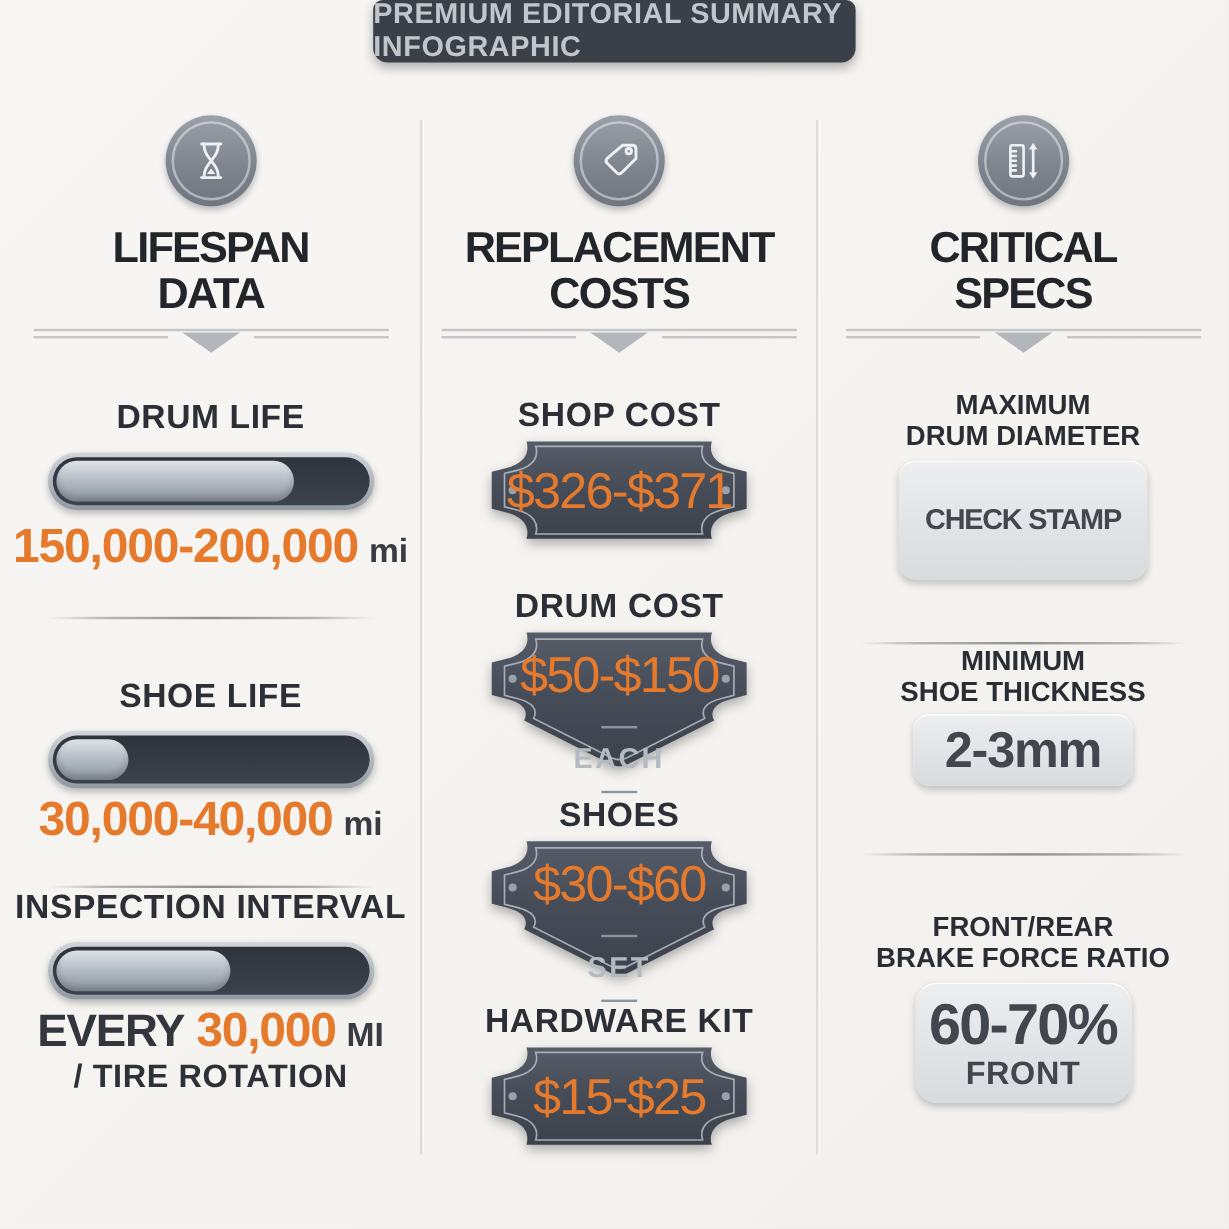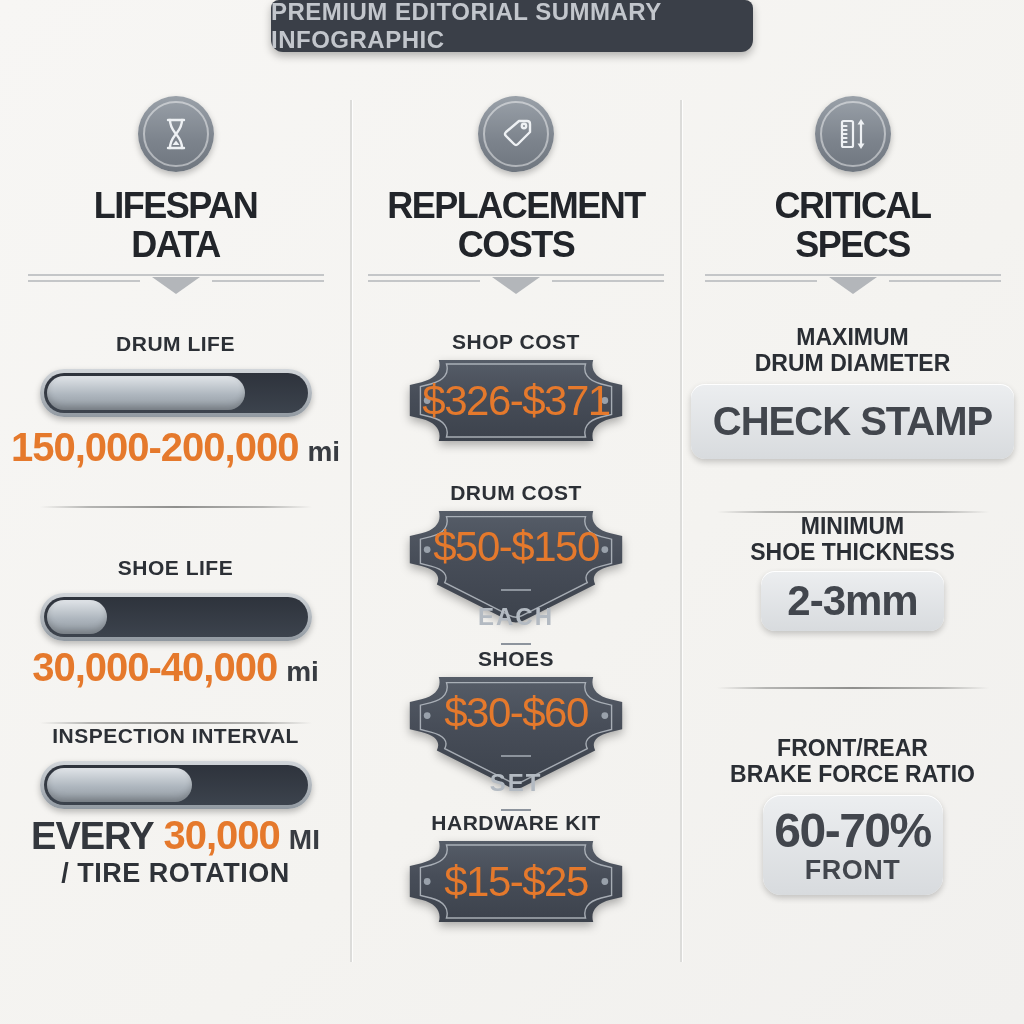--- a/index.html
+++ b/index.html
@@ -4,21 +4,21 @@
 <style>
   html,body{margin:0;padding:0;background:#e9e8e6;}
   .canvas{
     position:relative;width:1024px;height:1024px;margin:0 auto;
     background:linear-gradient(135deg,#f7f6f4 0%,#f4f3f0 60%,#f1f0ee 100%);
     font-family:"Liberation Sans",sans-serif;overflow:hidden;
   }
   
   .banner{
     position:absolute;top:0;left:50%;transform:translateX(-50%);
-    width:482px;height:52px;background:#3a3f48;
+    width:402px;height:52px;background:#3a3f48;
     border-radius:8px 8px 12px 12px;
     box-shadow:0 4px 9px rgba(0,0,0,.28);
     display:flex;align-items:center;justify-content:center;
   }
   .banner span{
     color:#c2c6cc;font-size:24px;font-weight:700;letter-spacing:.5px;
   }
   
   .cols{position:absolute;top:0;left:0;width:1024px;display:grid;grid-template-columns:351px 330px 343px;}
   .vline{position:absolute;top:100px;height:862px;width:2px;background:#dcdcda;box-shadow:1px 0 0 rgba(255,255,255,.8);}
@@ -42,21 +42,21 @@
   .hd-bottom{
     height:2px;margin-top:4px;
     background:linear-gradient(90deg,#c4c6c8 0,#c4c6c8 calc(50% - 36px),transparent calc(50% - 36px),transparent calc(50% + 36px),#c4c6c8 calc(50% + 36px),#c4c6c8 100%);
   }
   .hd-triangle{
     position:absolute;left:50%;top:3px;transform:translateX(-50%);
     width:0;height:0;border-left:24px solid transparent;border-right:24px solid transparent;
     border-top:17px solid #b3b6ba;
   }
   
-  .sec-label{font-size:21px;font-weight:700;color:#2c3036;letter-spacing:.5px;}
+  .sec-label{font-size:28px;font-weight:700;color:#2c3036;letter-spacing:.5px;}
   .sec-label2{font-size:23px;font-weight:700;color:#2a2e34;line-height:26px;text-align:center;}
   .section-divider{
     width:272px;height:2px;border:none;margin:0;
     background:linear-gradient(90deg,rgba(150,150,148,0) 0%,#b5b5b3 18%,#8f8f8d 50%,#b5b5b3 82%,rgba(150,150,148,0) 100%);
   }
   
   .bar-bezel{
     width:272px;height:48px;border-radius:26px;padding:4px;box-sizing:border-box;
     background:linear-gradient(180deg,#d2d6da 0%,#9199a1 100%);
     box-shadow:0 3px 6px rgba(0,0,0,.25);
@@ -85,21 +85,21 @@
   .flat-overlay{justify-content:center;}
   .point-overlay{padding-top:16px;gap:16px;}
   
   .spec-box{
     background:linear-gradient(180deg,#eceef0 0%,#d8dbde 100%);
     border-radius:14px;
     box-shadow:0 3px 6px rgba(0,0,0,.2),inset 0 1px 0 #ffffff;
     display:flex;flex-direction:column;align-items:center;justify-content:center;
     color:#42464d;font-weight:800;
   }
-  .box-stamp{height:75px;padding:0 22px;font-size:40px;letter-spacing:-1px;}
+  .box-stamp{height:75px;padding:12px 22px;font-size:24px;letter-spacing:-1px;}
   .box-mm{height:60px;padding:0 26px;font-size:42px;letter-spacing:-1px;}
   .box-ratio{width:180px;height:100px;border-radius:18px;}
   .box-ratio .big{font-size:48px;line-height:50px;letter-spacing:-1.5px;}
   .box-ratio .small{font-size:27px;line-height:29px;letter-spacing:.5px;}
   
   .mt2{margin-top:2px;}.mt4{margin-top:4px;}.mt6{margin-top:6px;}.mt8{margin-top:8px;}
   .mt13{margin-top:13px;}.mt18{margin-top:18px;}.mt20{margin-top:20px;}
   .mt28{margin-top:28px;}.mt32{margin-top:32px;}.mt34{margin-top:34px;}.mt36{margin-top:36px;}.mt46{margin-top:46px;}.mt48{margin-top:48px;}.mt50{}
   .mt52{margin-top:52px;}.mt56{margin-top:56px;}
 </style>

